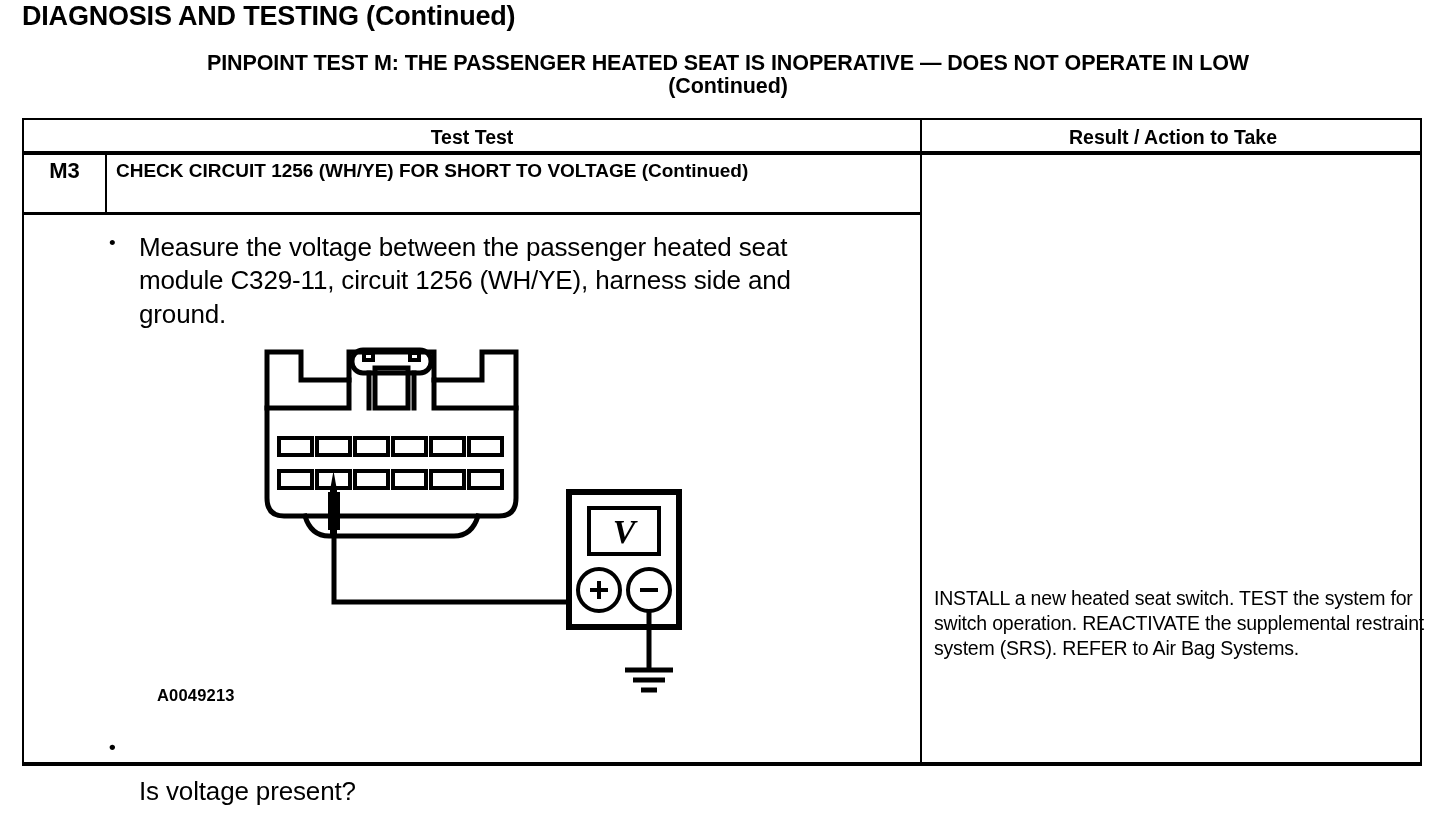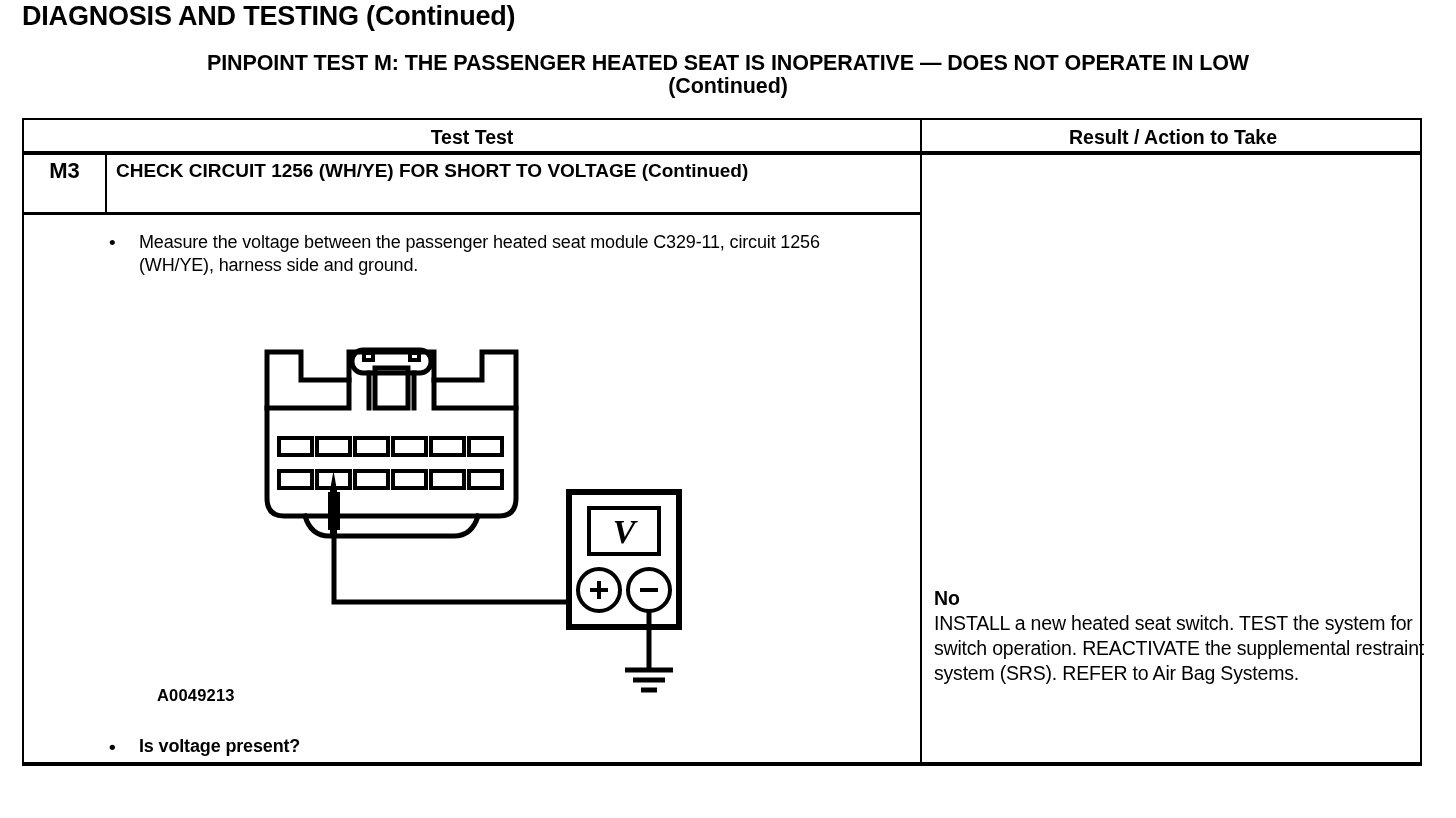--- a/index.html
+++ b/index.html
@@ -123,35 +123,35 @@
     align-items: flex-start;
   }
   .bullet-dot {
     width: 30px;
     flex: 0 0 30px;
     text-align: left;
     font-size: 19px;
     line-height: 1.28;
   }
   .bullet-text {
-    font-size: 18px;
+    font-size: 26px;
     line-height: 1.28;
     letter-spacing: -0.15px;
   }
   #measure-bullet {
     left: 85px;
     top: 111px;      
     width: 740px;
   }
   #question-bullet {
     left: 85px;
     top: 615px;      
     width: 700px;
   }
-  #question-bullet .bullet-text { font-weight: bold; }
+  #question-bullet .bullet-text { font-weight: normal; margin-top: 40px; }
   #question-bullet .bullet-dot { font-weight: bold; }
 
   #figure-id {
     position: absolute;
     left: 133px;     
     top: 566px;      
     font-size: 16.5px;
     font-weight: bold;
     letter-spacing: 0.2px;
   }
@@ -309,17 +309,16 @@
 
   <div id="figure-id">A0049213</div>
 
   <div class="bullet-row" id="question-bullet">
     <span class="bullet-dot">•</span>
     <span class="bullet-text">Is voltage present?</span>
   </div>
 
 
   <div class="result-block" id="result-no">
-    <span class="answer">No</span>
     <span class="action">INSTALL a new heated seat switch. TEST the system for switch operation. REACTIVATE the supplemental restraint system (SRS). REFER to Air Bag Systems.</span>
   </div>
 
 </div>
 
 </body></html>

